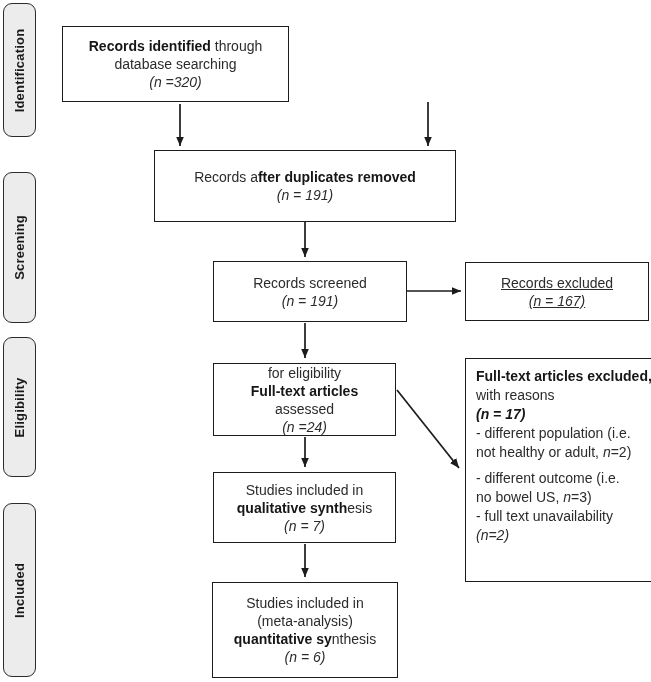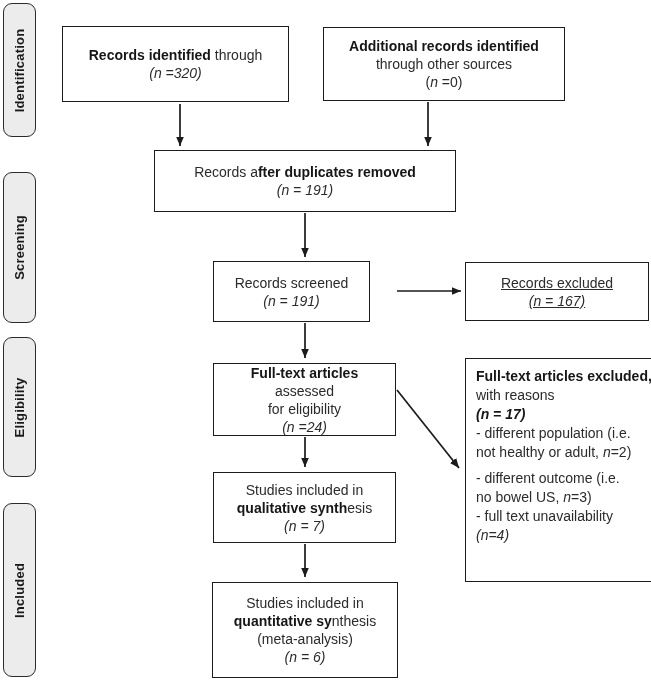--- a/index.html
+++ b/index.html
@@ -27,22 +27,22 @@
     display:flex;flex-direction:column;justify-content:center;text-align:center;
     font-size:14px;line-height:18px;color:var(--text);padding:4px 6px;}
   .box .b{font-weight:bold;color:#161616;}
   .box .ital{font-style:italic;margin-top:40px;}
   .box .para{margin-top:7px;}
   .box.left-align{justify-content:flex-start;text-align:left;
     padding:8px 8px 8px 10px;line-height:19px;}
 
   #box-records-identified{left:62px;top:26px;width:227px;height:76px;}
   #box-additional-records{left:323px;top:27px;width:242px;height:74px;}
-  #box-duplicates-removed{left:154px;top:150px;width:302px;height:62px;}
-  #box-records-screened{left:213px;top:261px;width:157px;height:61px;}
+  #box-duplicates-removed{left:154px;top:150px;width:302px;height:72px;}
+  #box-records-screened{left:213px;top:261px;width:194px;height:61px;}
   #box-records-excluded{left:465px;top:262px;width:184px;height:59px;text-decoration:underline;}
   #box-fulltext-assessed{left:213px;top:363px;width:183px;height:73px;}
   #box-fulltext-excluded{left:465px;top:358px;width:208px;height:224px;}
   #box-qualitative{left:213px;top:472px;width:183px;height:71px;}
   #box-quantitative{left:212px;top:582px;width:186px;height:96px;}
 </style>
 </head>
 <body>
 
 <div class="canvas">
@@ -71,60 +71,56 @@
   </div>
   <div class="stage" id="stage-eligibility">
     <span class="stage-text">Eligibility</span>
   </div>
   <div class="stage" id="stage-included">
     <span class="stage-text">Included</span>
   </div>
 
   <div class="box" id="box-records-identified">
       <div class="line"><span class="b">Records identified</span><span> through</span></div>
+      <div class="line"><span>database searching</span></div>
       <div class="line"><span class="ital">(n =320)</span></div>
-    </div>
-  <div class="box" id="box-additional-records">
-      <div class="line"><span class="b">Additional records identified</span></div>
-      <div class="line"><span>through other sources</span></div>
-      <div class="line"><span>(</span><span class="ital">n</span><span> =0)</span></div>
     </div>
   <div class="box" id="box-duplicates-removed">
       <div class="line"><span>Records a</span><span class="b">fter duplicates removed</span></div>
       <div class="line"><span class="ital">(n = 191)</span></div>
     </div>
   <div class="box" id="box-records-screened">
       <div class="line"><span>Records screened</span></div>
       <div class="line"><span class="ital">(n = 191)</span></div>
     </div>
   <div class="box" id="box-records-excluded">
       <div class="line"><span>Records excluded</span></div>
       <div class="line"><span class="ital">(n = 167)</span></div>
     </div>
   <div class="box" id="box-fulltext-assessed">
+      <div class="line"><span>for eligibility</span></div>
       <div class="line"><span class="b">Full-text articles</span><span> assessed</span></div>
-      <div class="line"><span>for eligibility</span></div>
       <div class="line"><span class="ital">(n =24)</span></div>
     </div>
   <div class="box left-align" id="box-fulltext-excluded">
       <div class="line"><span class="b">Full-text articles excluded,</span></div>
       <div class="line"><span>with reasons</span></div>
       <div class="line"><span class="b ital">(n = 17)</span></div>
       <div class="line"><span>- different population (i.e.</span></div>
       <div class="line"><span>not healthy or adult, </span><span class="ital">n</span><span>=2)</span></div>
       <div class="line para"><span>- different outcome (i.e.</span></div>
       <div class="line"><span>no bowel US, </span><span class="ital">n</span><span>=3)</span></div>
       <div class="line"><span>- full text unavailability</span></div>
-      <div class="line"><span class="ital">(n=4)</span></div>
+      <div class="line"><span class="ital">(n=2)</span></div>
     </div>
   <div class="box" id="box-qualitative">
       <div class="line"><span>Studies included in</span></div>
       <div class="line"><span class="b">qualitative synth</span><span>esis</span></div>
       <div class="line"><span class="ital">(n = 7)</span></div>
     </div>
   <div class="box" id="box-quantitative">
       <div class="line"><span>Studies included in</span></div>
+      <div class="line"><span>(meta-analysis)</span></div>
       <div class="line"><span class="b">quantitative sy</span><span>nthesis</span></div>
-      <div class="line"><span>(meta-analysis)</span></div>
       <div class="line"><span class="ital">(n = 6)</span></div>
     </div>
 
 </div>
 
 </body></html>

